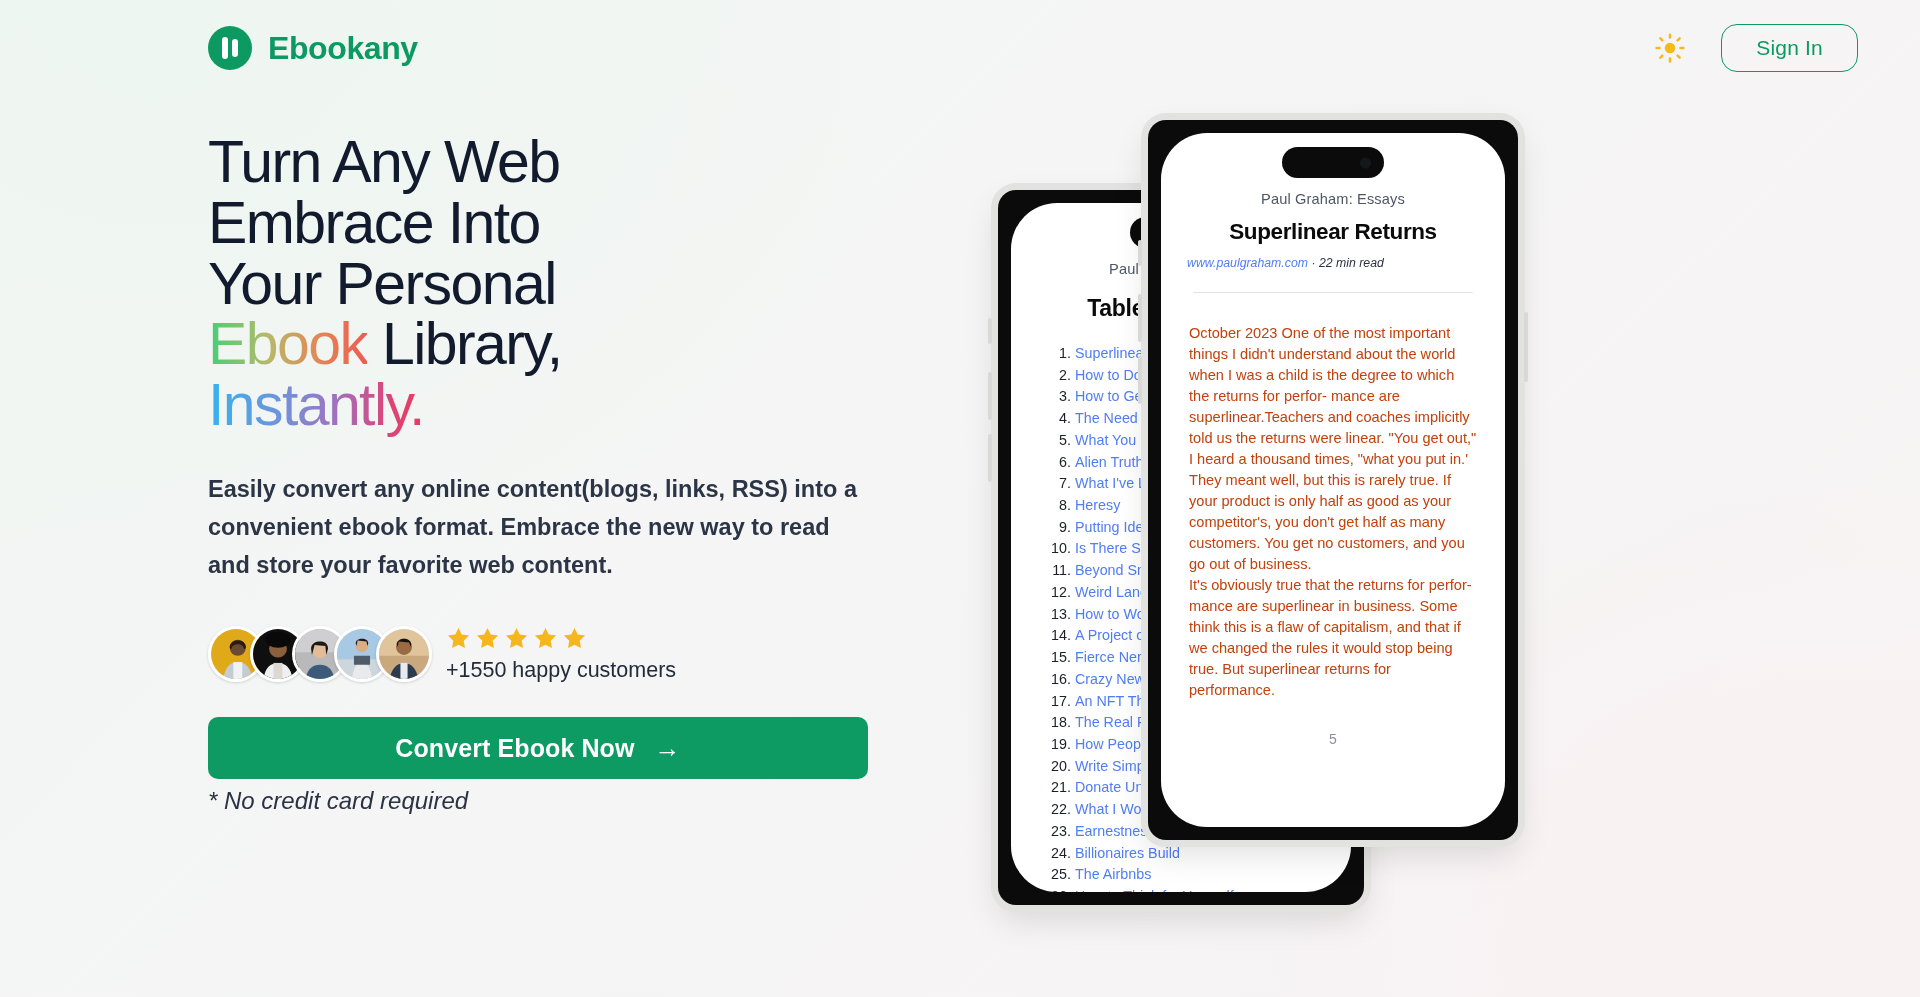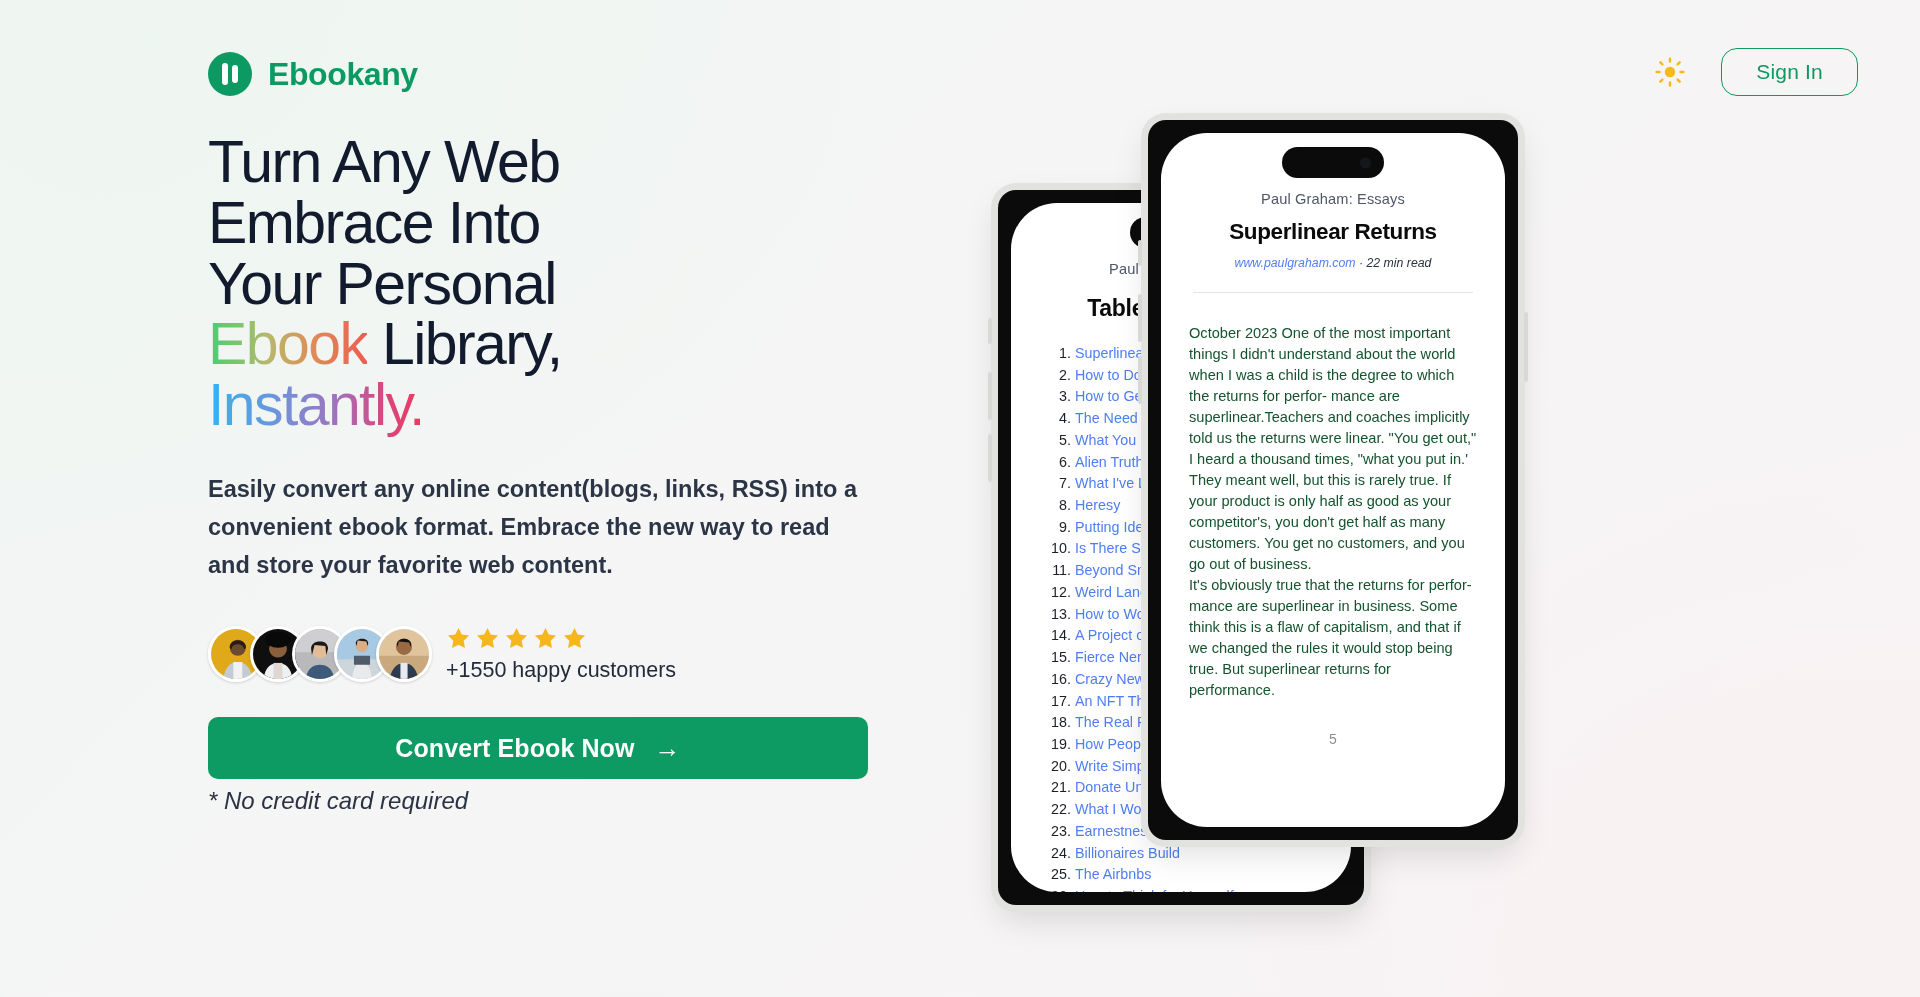--- a/index.html
+++ b/index.html
@@ -16,21 +16,21 @@
       linear-gradient(135deg, #f1f6f3 0%, #f5f5f5 45%, #f8f3f4 100%);
     position: relative;
   }
 
   
   .header {
     position: absolute;
     top: 0; left: 0; right: 0;
     height: 96px;
     display: flex;
-    align-items: flex-end;
+    align-items: center;
     padding: 0 62px 0 208px;
   }
   .brand { display: flex; align-items: center; gap: 16px; }
   .logo-mark {
     width: 44px; height: 44px; border-radius: 50%;
     background: #0c9a62;
     position: relative; flex: 0 0 auto;
   }
   .logo-mark .bar {
     position: absolute; background: #fff; border-radius: 3px;
@@ -235,38 +235,38 @@
   
   .art-title {
     text-align: center;
     font-size: 22.5px;
     font-weight: 800;
     color: #0b0b0b;
     margin-top: 12px;
     letter-spacing: -0.4px;
   }
   .art-meta {
-    text-align: center;
+    text-align: left;
     font-size: 12.3px;
     font-style: italic;
     margin-top: 11px;
     color: #2b3140;
   }
   .art-meta .url { color: #4f7df3; }
   .art-rule {
     border: none;
     border-top: 1px solid #e4e4e4;
     margin: 22px 6px 0 6px;
   }
   .art-body {
     margin-top: 30px;
     padding: 0 2px;
     font-size: 14.6px;
     line-height: 1.44;
-    color: #14532d;
+    color: #c2410c;
   }
   .art-body p + p { margin-top: 0; }
   .art-page {
     text-align: center;
     font-size: 14px;
     color: #8a8f99;
     margin-top: 30px;
   }
 </style>
 </head>

